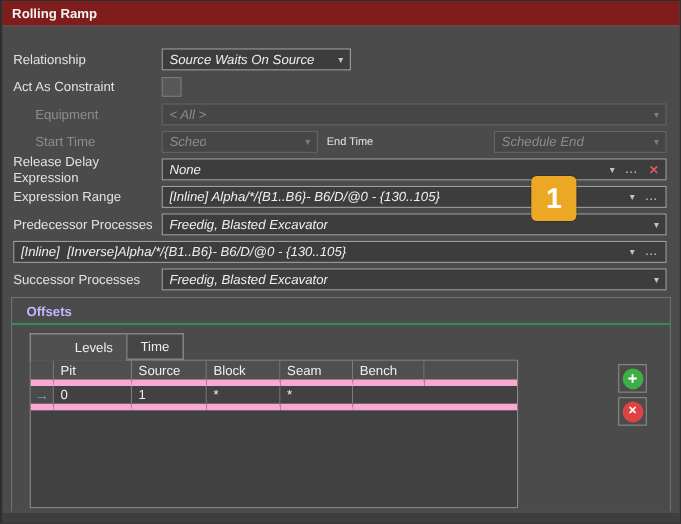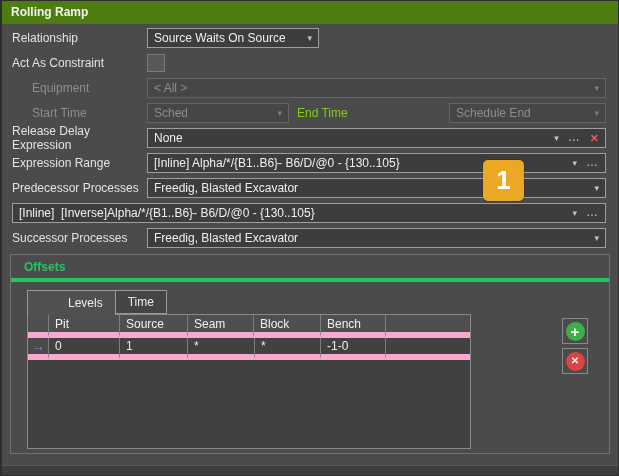--- a/index.html
+++ b/index.html
@@ -1,40 +1,40 @@
 <!DOCTYPE html>
 <html><head>
 <meta charset="utf-8">
 <style>
   html,body{margin:0;padding:0;background:#333333;font-family:"Liberation Sans",sans-serif;}
   .window{position:relative;width:619px;height:476px;box-sizing:border-box;background:#4b4b4b;
           border:1px solid #2e2e2e;border-left-width:2px;overflow:hidden;}
-  .titlebar{height:22px;background:#4d7c0f;border-bottom:1px solid #5f5f5f;display:flex;
+  .titlebar{height:22px;background:#7f1d1d;border-bottom:1px solid #5f5f5f;display:flex;
             align-items:center;padding-left:9px;color:#f2f2f2;font-weight:bold;font-size:12px;}
-  .form{padding:4px 12px 0 10px;}
+  .form{padding:20px 12px 0 10px;}
   .frow{display:flex;align-items:center;height:20px;margin-bottom:5px;}
   .lbl{flex:0 0 135px;font-size:12px;color:#e2e2e2;box-sizing:border-box;}
   .lbl.indent{padding-left:20px;}
   .frow.disabled .lbl{color:#8d8d8d;}
   .field{display:flex;align-items:center;box-sizing:border-box;height:20px;background:#3d3d3d;
          border:1px solid #9e9e9e;padding:0 6px;font-size:12px;color:#efefef;flex:1;min-width:0;}
   .frow.disabled .field{background:#464646;border-color:#646464;color:#8d8d8d;}
-  .val{white-space:pre;overflow:hidden;}
+  .val{white-space:pre;overflow:hidden;font-style:italic;}
   .spacer{flex:1;}
   .chev{font-size:9px;color:#c4c4c4;line-height:1;margin-left:8px;}
   .frow.disabled .chev{color:#7e7e7e;}
   .dots{color:#cccccc;font-size:12px;margin-left:9px;letter-spacing:1px;line-height:0.6;}
   .clear{color:#e05a5a;font-weight:bold;font-size:11px;margin-left:9px;}
   .w-rel{flex:0 0 172px;}
   .w-sched{flex:0 0 142px;gap:41px;}
-  .lbl-mid{flex:0 0 160px;padding-left:8px;box-sizing:border-box;font-size:12px;color:#84cc16;}
+  .lbl-mid{flex:0 0 160px;padding-left:8px;box-sizing:border-box;font-size:10px;color:#e5e5e5;}
   .checkbox{width:16px;height:16px;background:#585858;border:1px solid #7a7a7a;}
   
   .group{margin:6px 8px 0 8px;height:200px;border:1px solid #707070;box-sizing:border-box;background:#4b4b4b;}
-  .gtitle{padding:5px 0 4px 13px;font-weight:bold;font-size:12px;color:#22c55e;border-bottom:4px solid #22c55e;}
+  .gtitle{padding:5px 0 4px 13px;font-weight:bold;font-size:12px;color:#c4b5fd;border-bottom:1px solid #22c55e;}
   .tabs{display:flex;margin:8px 0 0 16px;position:relative;z-index:2;}
   .tab{box-sizing:border-box;height:24px;display:flex;align-items:center;padding:0 12px;font-size:12px;
        color:#ededed;border:1px solid #9a9a9a;background:#454545;cursor:default;}
   .tab.active{background:#505050;height:25px;margin-bottom:-1px;border-bottom:none;padding-left:40px;}
   .tab + .tab{border-left:none;height:24px;}
   .grid-area{display:flex;margin-left:16px;}
   .grid{width:444px;flex:0 0 444px;box-sizing:border-box;border:1px solid #8a8a8a;background:#414141;height:135px;}
   .g-row{display:flex;}
   .g-cell{box-sizing:border-box;display:flex;align-items:center;padding-left:6px;font-size:12px;
           border-right:1px solid #7d7d7d;border-bottom:6px solid #f9a8d4;}
@@ -163,34 +163,33 @@
       <div class="tab active">Levels</div>
       <div class="tab">Time</div>
     </div>
 
     <div class="grid-area">
       <div class="grid">
         <div class="g-row g-head">
           <div class="g-cell c0"></div>
           <div class="g-cell c1">Pit</div>
           <div class="g-cell c2">Source</div>
+          <div class="g-cell c3">Block</div>
           <div class="g-cell c4">Seam</div>
-          <div class="g-cell c3">Block</div>
           <div class="g-cell c5">Bench</div>
           <div class="g-cell c6"></div>
         </div>
         <div class="g-row g-data">
           <div class="g-cell c0">
             <span class="indicator">→</span>
           </div>
           <div class="g-cell c1">0</div>
           <div class="g-cell c2">1</div>
           <div class="g-cell c3">*</div>
           <div class="g-cell c4">*</div>
-          <div class="g-cell c5">-1-0</div>
           <div class="g-cell c6"></div>
         </div>
         <div></div>
       </div>
 
       <div class="btn-col">
         <div class="icon-btn">
           <span class="circle green">
             <span>+</span>
           </span>

